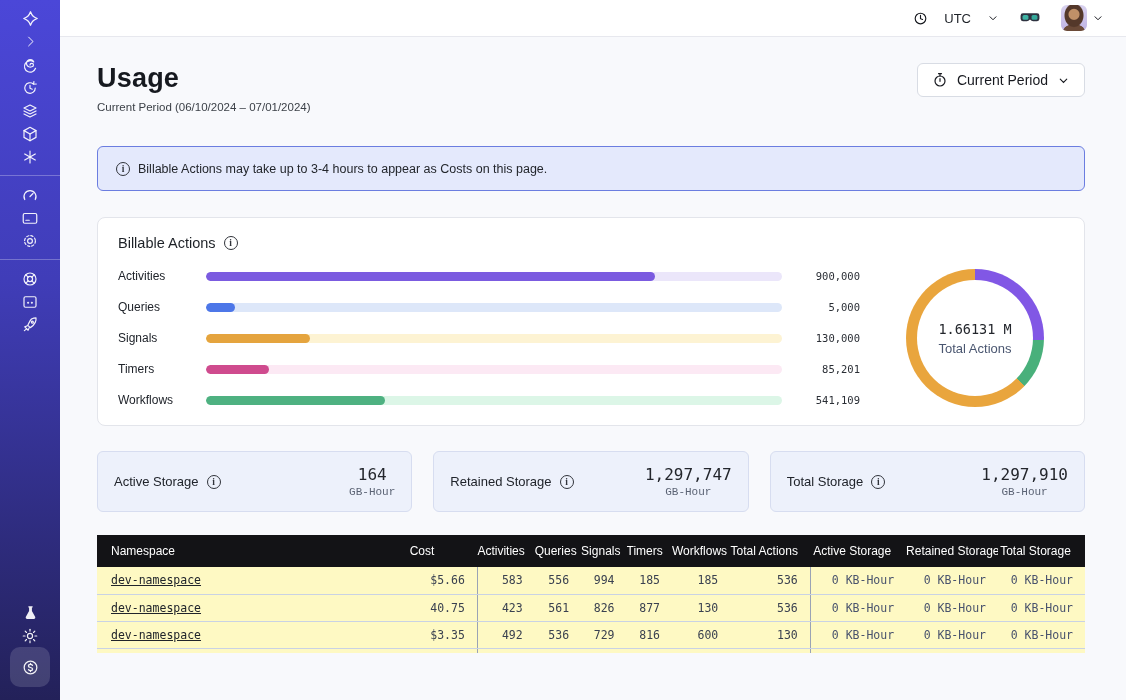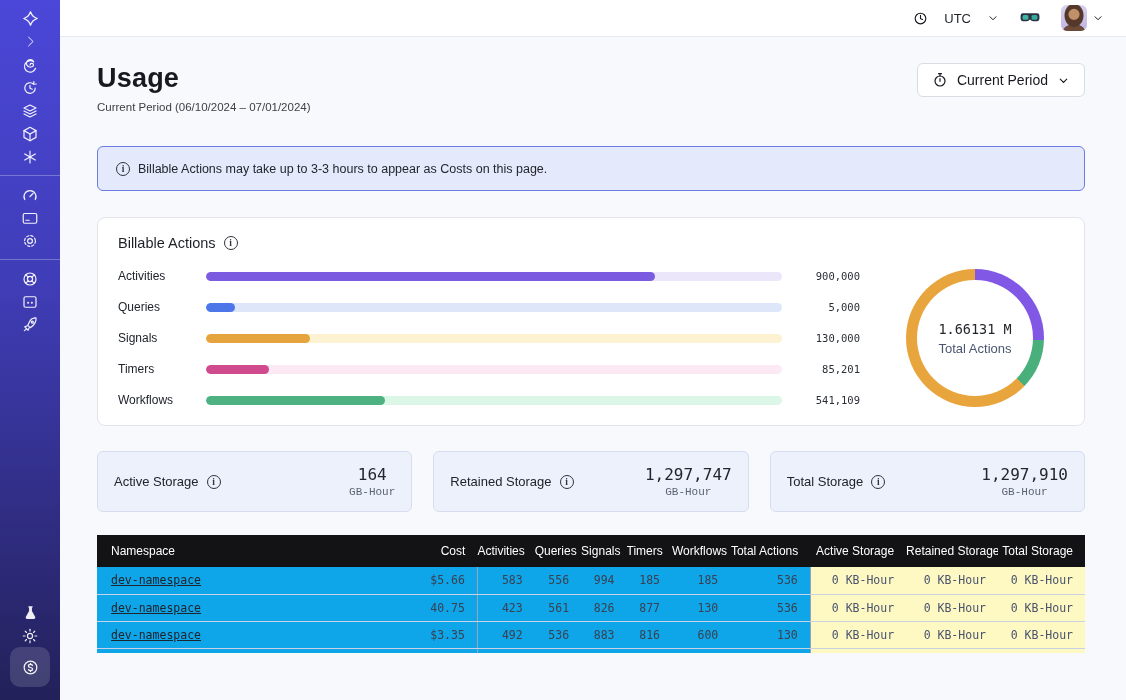--- a/index.html
+++ b/index.html
@@ -85,24 +85,24 @@
   .storage-label { display:flex; align-items:center; gap:8px; font-size:13px; color:#20242b; }
   .storage-nums { text-align:center; }
   .storage-val { font-family:"DejaVu Sans Mono",monospace; font-size:16px; color:#23262c; }
   .storage-unit { font-size:11px; color:#5b6374; margin-top:2px;font-family:Liberation Mono, monospace; }
 
   
   .table-wrap { margin-top:23px; height:118px; overflow:hidden; }
   table { width:100%; border-collapse:collapse; table-layout:fixed;
     font-family:"DejaVu Sans Mono",monospace; font-size:11.5px; color:#3a4150; }
   thead th { background:#131316; color:#fff; font-family:"Liberation Sans",sans-serif;
-    font-weight:500; font-size:12px; padding:9px 12px 9px 0; text-align:right;
+    font-weight:500; font-size:12px; padding:9px 12px 9px 0; text-align:center;
     white-space:nowrap; overflow:hidden; }
   thead th.left { text-align:left; padding-left:14px; }
-  tbody td { background:#0ea5e9; border-bottom:1px solid #c9d2e4; padding:0 12px 0 0;
+  tbody td { background:#fef9c3; border-bottom:1px solid #c9d2e4; padding:0 12px 0 0;
     text-align:right; height:27px; white-space:nowrap; overflow:hidden; }
   tbody td.left { text-align:left; padding-left:14px; }
   tbody td.sep { border-left:1px solid #9aa3b5; }
   tbody td.storage { background:#fef9c3; color:#49536d; }
   tbody tr.partial td { height:11px; border-bottom:none; }
   a.ns { color:#20242b; text-decoration:underline; cursor:pointer; }
 </style>
 </head>
 <body>
 
@@ -273,21 +273,21 @@
         </svg>
       <span>Current Period</span>
       <svg width="13" height="13" viewBox="0 0 24 24" style="stroke:#17191f;fill:none;stroke-width:2;stroke-linecap:round">
           <polyline points="6 9.5 12 15.5 18 9.5"></polyline>
         </svg>
     </button>
   </div>
 
   <div class="banner">
     <span class="info-i">i</span>
-    <span>Billable Actions may take up to 3-3 hours to appear as Costs on this page.</span>
+    <span>Billable Actions may take up to 3-4 hours to appear as Costs on this page.</span>
   </div>
 
   <section class="card">
     <div class="card-title">
       <span>Billable Actions</span>
       <span class="info-i">i</span>
     </div>
     <div class="chart-flex">
       <div class="bars">
           <div class="bar-row">
@@ -425,21 +425,21 @@
             <td class="">536</td>
             <td class="sep storage">0 KB-Hour</td>
             <td class="storage">0 KB-Hour</td>
             <td class="storage">0 KB-Hour</td>
           </tr>
           <tr>
             <td class="left"><a class="ns">dev-namespace</a></td>
             <td class="">$3.35</td>
             <td class="sep">492</td>
             <td class="">536</td>
-            <td class="">883</td>
+            <td class="">729</td>
             <td class="">816</td>
             <td class="">600</td>
             <td class="">130</td>
             <td class="sep storage">0 KB-Hour</td>
             <td class="storage">0 KB-Hour</td>
             <td class="storage">0 KB-Hour</td>
           </tr>
           <tr class="partial">
             <td class=""></td>
             <td class=""></td>

